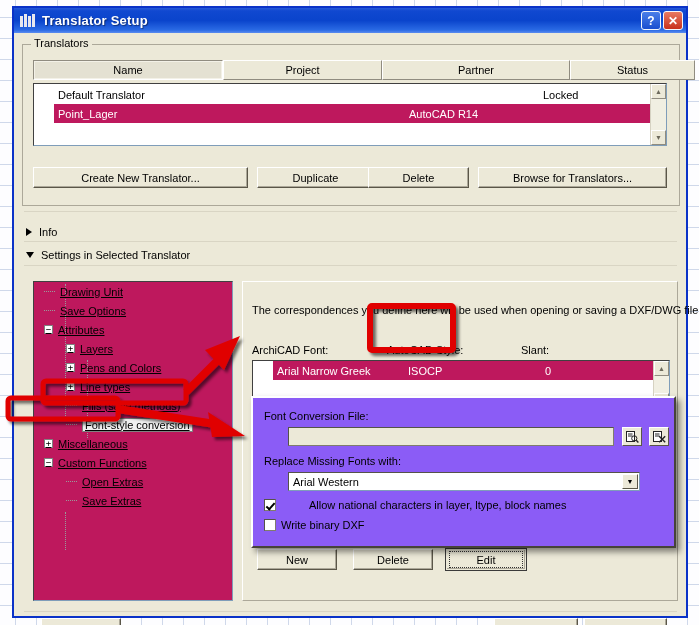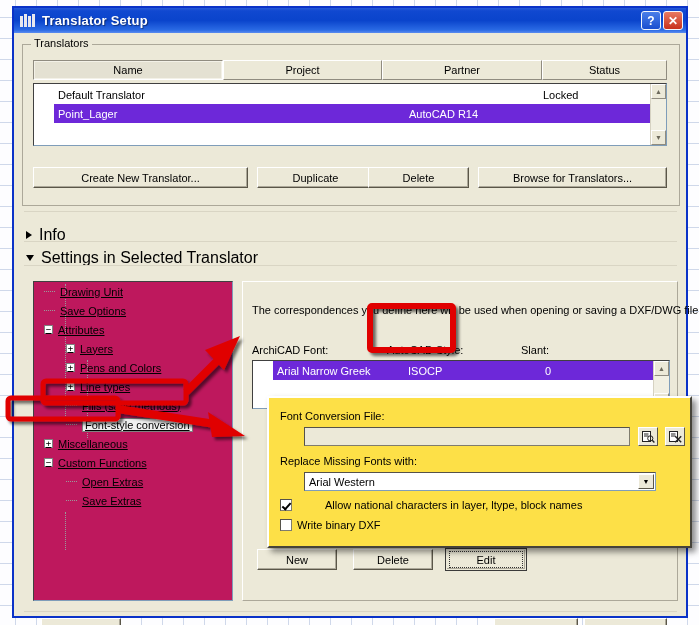--- a/index.html
+++ b/index.html
@@ -76,21 +76,21 @@
     box-shadow:inset 0 0 0 1px #f3f1e7;
   }
 
   
   .listbox{
     position:absolute;background:#fff;
     border:1px solid #7f9db9;border-top-color:#404040;border-left-color:#404040;
     box-sizing:border-box;overflow:hidden;
   }
   .lrow{height:19px;display:flex;align-items:center;font-size:11px;color:#000;position:relative;margin-left:20px;}
-  .lrow.sel{background:#6d28d9;color:#fff;}
+  .lrow.sel{background:#be185d;color:#fff;}
   .lrow .c1{position:absolute;left:4px;}
   .lrow .c2{position:absolute;}
   .lrow .c3{position:absolute;}
 
   .vscroll{
     position:absolute;top:0;right:0;width:15px;bottom:0;background:#f1efe2;
     border-left:1px solid #d6d2c2;
   }
   .sarrow{
     width:15px;height:15px;display:flex;align-items:center;justify-content:center;
@@ -108,21 +108,21 @@
     display:flex;align-items:center;justify-content:center;
     font-size:11px;color:#000;box-sizing:border-box;cursor:default;
   }
   .btn.default{border:1px solid #3a3a3a;box-shadow:inset 0 0 0 1px #ece9d8, inset -2px -2px 0 #aca899;}
   .btn .focusring{
     position:absolute;left:3px;right:3px;top:2px;bottom:2px;
     border:1px dotted #333;
   }
 
   
-  .expander{position:absolute;display:flex;align-items:center;font-size:16px;color:#000;}
+  .expander{position:absolute;display:flex;align-items:center;font-size:11px;color:#000;}
   .tri{width:0;height:0;margin-right:7px;}
   .tri.right{border-left:6px solid #000;border-top:4px solid transparent;border-bottom:4px solid transparent;}
   .tri.down{border-top:6px solid #000;border-left:4px solid transparent;border-right:4px solid transparent;}
   .exp-rule{position:absolute;height:1px;background:#d9d5c4;}
 
   
   .tree{
     position:absolute;background:#be185d;border:1px solid #7f9db9;
     border-top-color:#404040;border-left-color:#404040;
     box-sizing:border-box;overflow:hidden;text-decoration:underline;
@@ -141,25 +141,24 @@
   
   .rpanel{
     position:absolute;background:#ece9d8;
     border:1px solid #ffffff;border-right-color:#aca899;border-bottom-color:#aca899;
     box-sizing:border-box;
   }
   .ptext{position:absolute;font-size:11px;color:#000;white-space:nowrap;}
 
   
   .subpanel{
-    position:absolute;background:#fde047;
+    position:absolute;background:#8b5cf6;
     border:2px solid #ffffff;border-right-color:#46433a;border-bottom-color:#46433a;
     box-shadow:4px 4px 6px rgba(0,0,0,.45);
     box-sizing:border-box;
-    margin-left:16px;
   }
   .textfield{
     position:absolute;background:#ece9d8;
     border:1px solid #7f7c6e;border-top-color:#55524a;border-left-color:#55524a;
     box-sizing:border-box;font-size:11px;color:#000;
     display:flex;align-items:center;padding-left:4px;
   }
   .combo{
     position:absolute;background:#fff;
     border:1px solid #7f9db9;border-top-color:#55524a;border-left-color:#55524a;
@@ -212,21 +211,21 @@
 
   <div class="client">
 
     <div class="group" style="left:8px;top:11px;width:656px;height:160px;">
       <span class="group-label">Translators</span>
     </div>
 
     <div class="colheads" style="left:19px;top:27px;">
       <div class="colhead pressed" style="width:190px;">Name</div>
       <div class="colhead" style="width:159px;">Project</div>
-      <div class="colhead" style="width:160px;">Partner</div>
+      <div class="colhead" style="width:188px;">Partner</div>
       <div class="colhead" style="width:125px;">Status</div>
     </div>
 
     <div class="listbox" style="left:19px;top:50px;width:634px;height:63px;">
       <div class="lrow" style="margin-top:1px;">
         <span class="c1">Default Translator</span>
         <span class="c2" style="left:312px;"></span>
         <span class="c3" style="left:489px;">Locked</span>
       </div>
       <div class="lrow sel">

